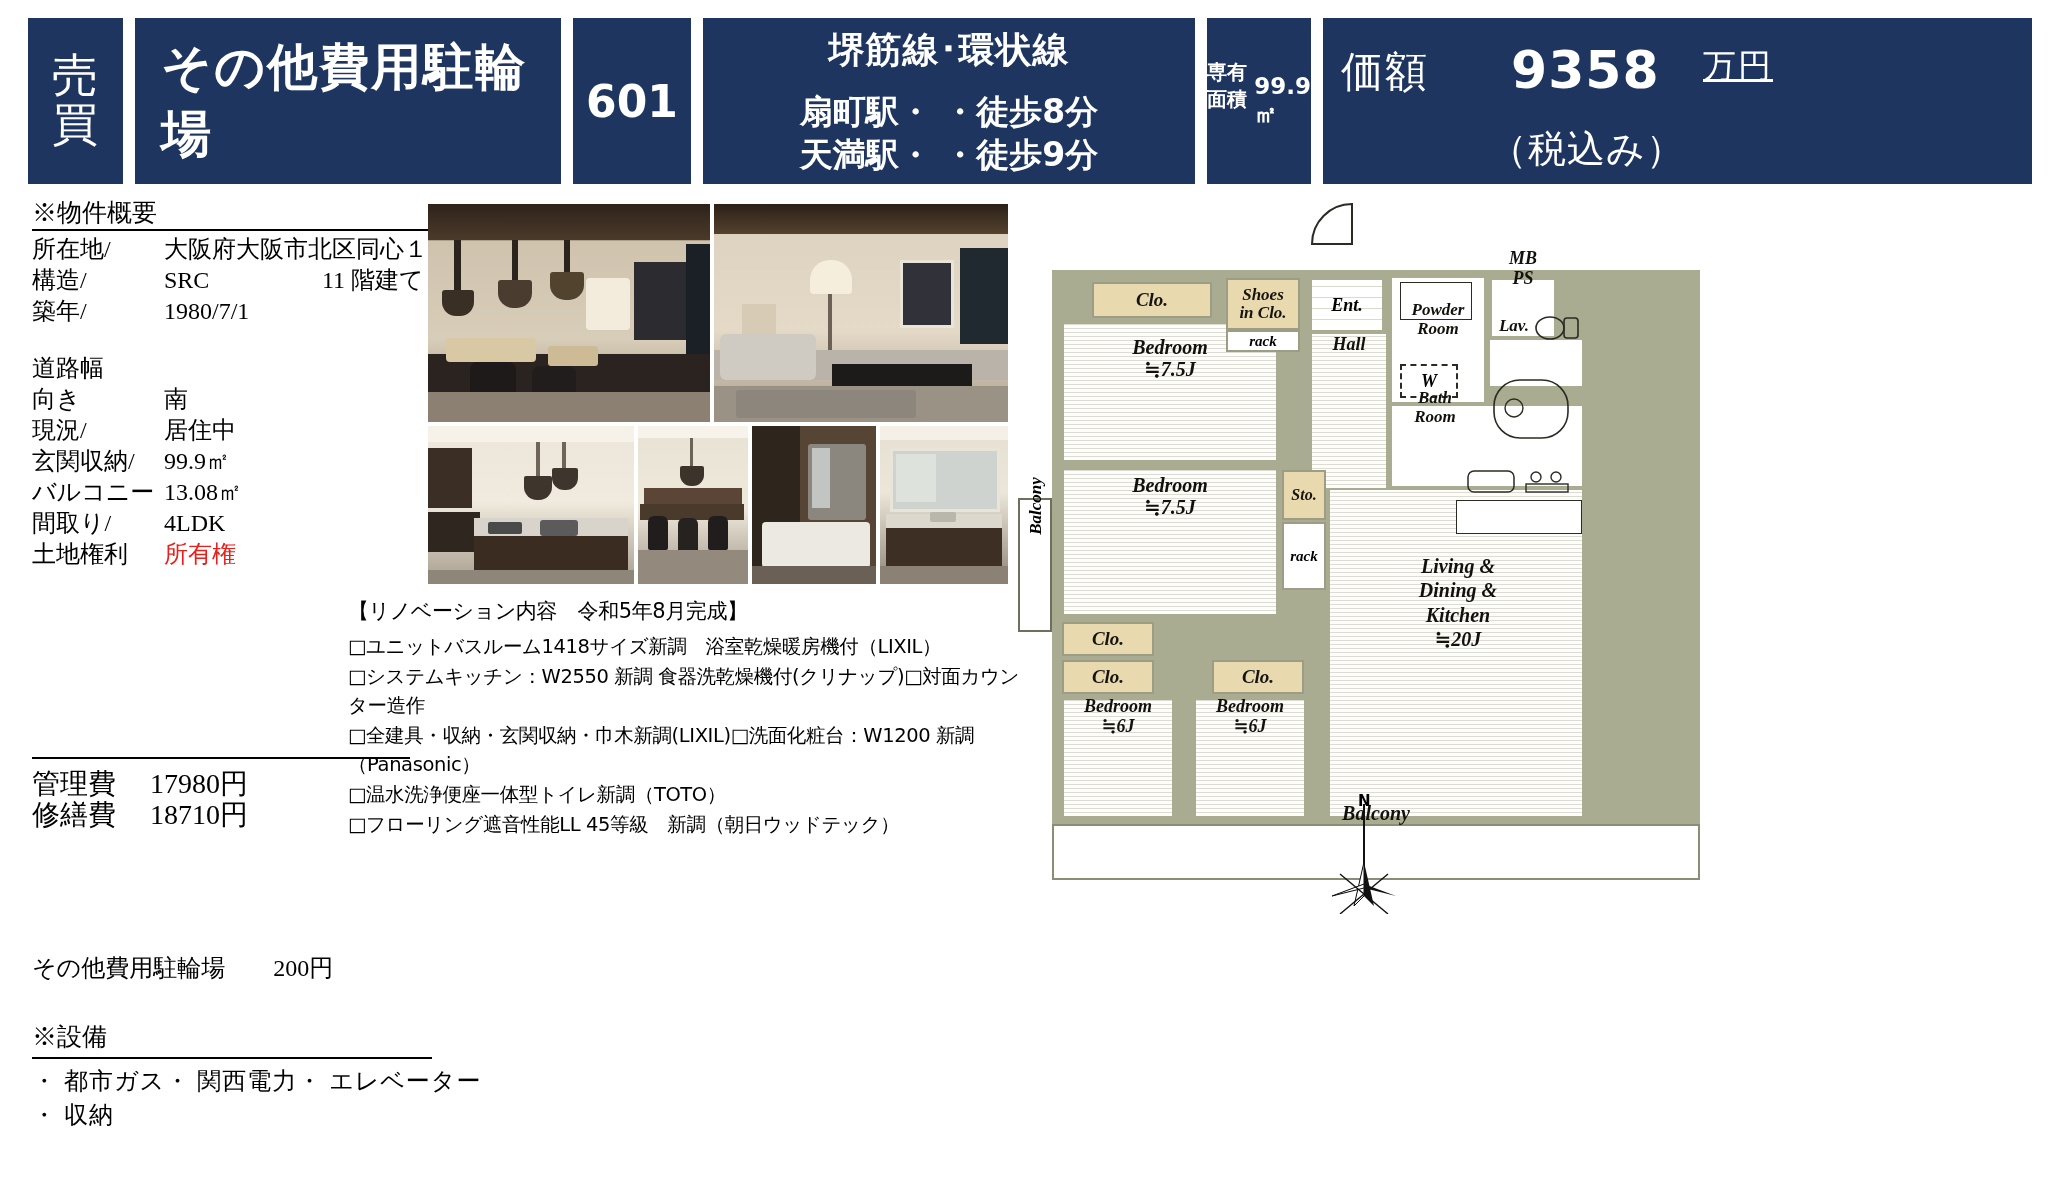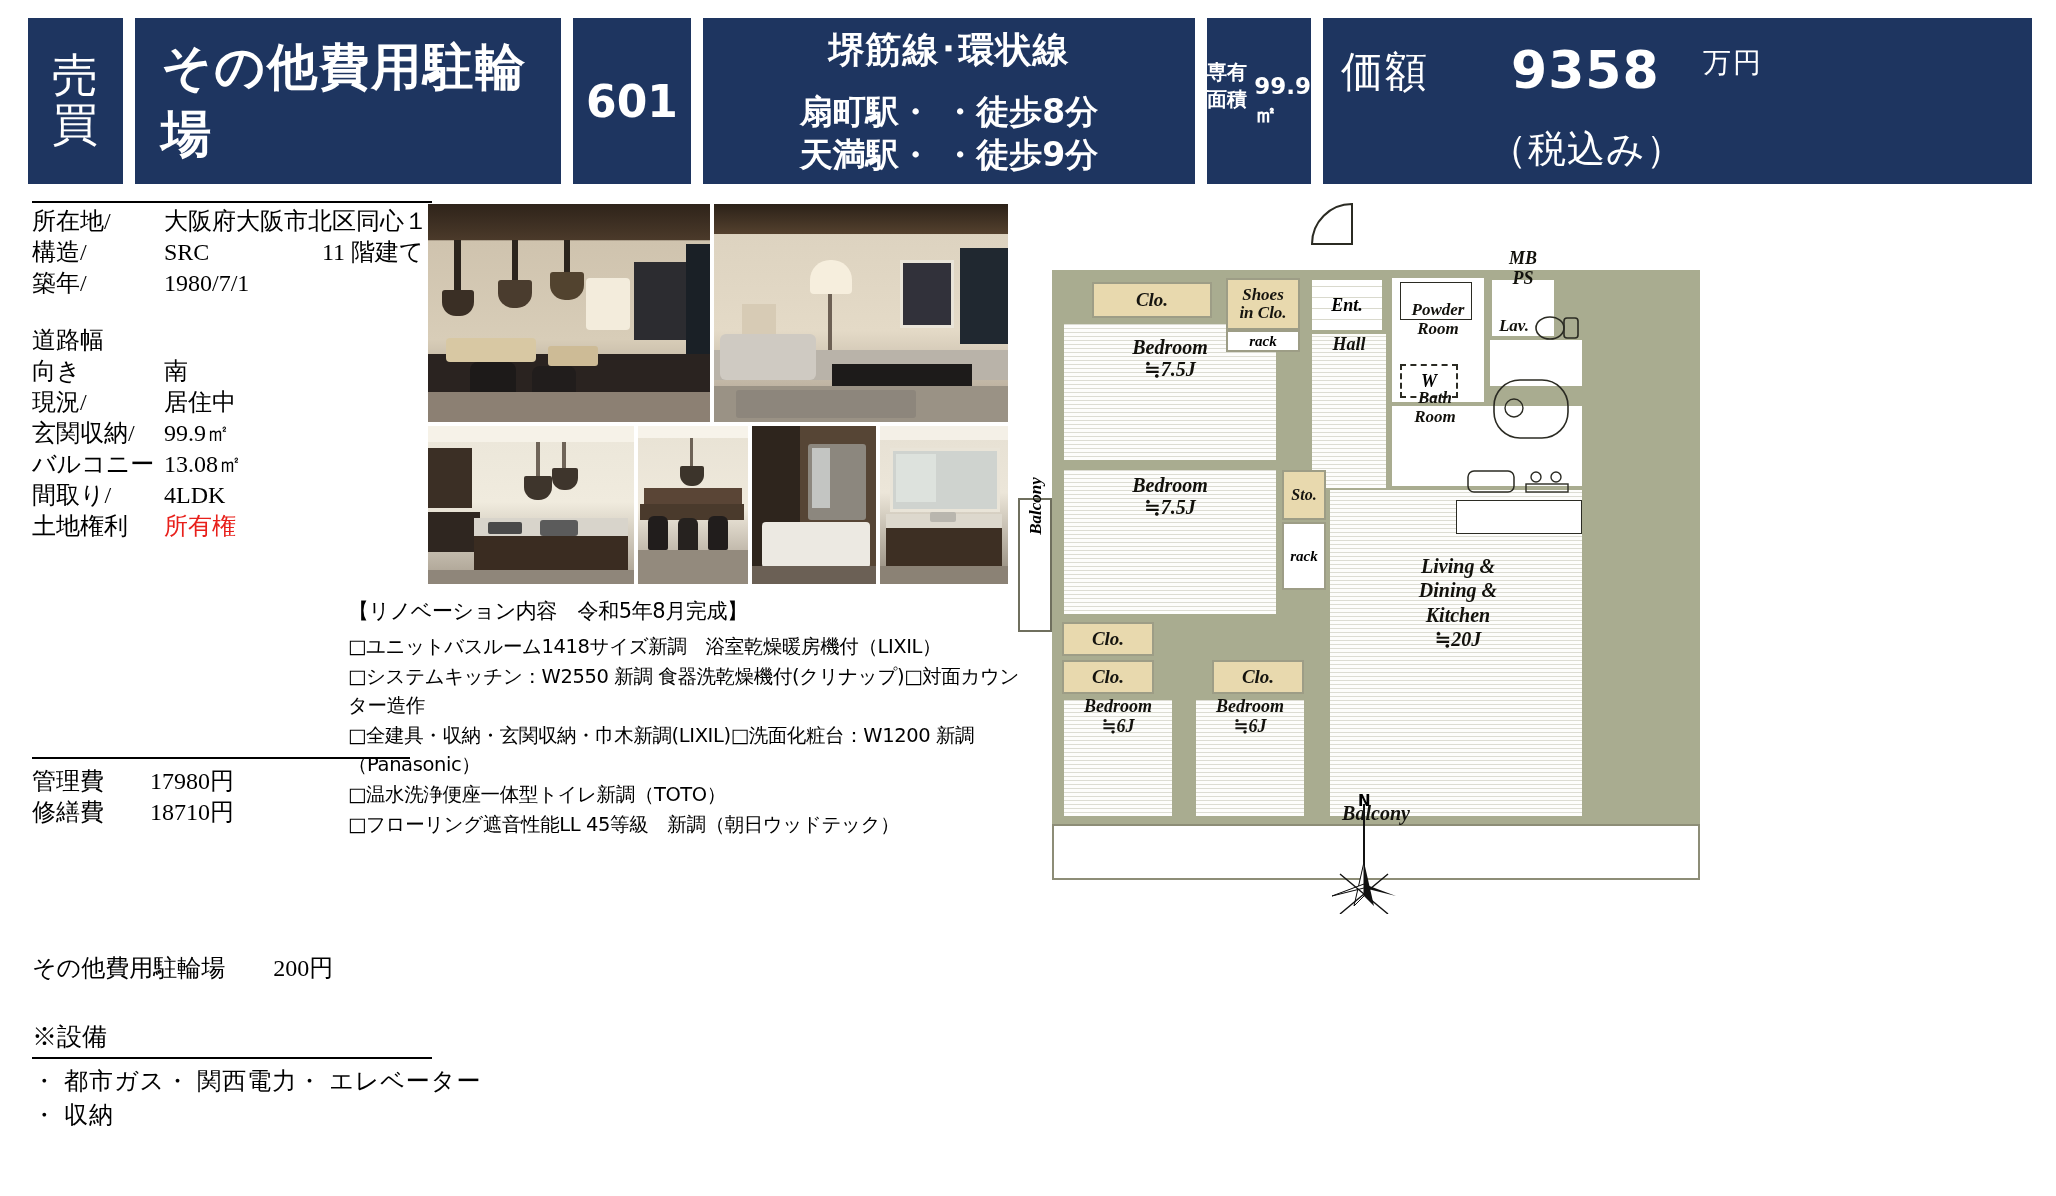--- a/index.html
+++ b/index.html
@@ -20,35 +20,35 @@
   #h-line .ln1{font-size:36px;margin-bottom:16px;letter-spacing:1px;}
   #h-line .ln2,#h-line .ln3{font-size:33px;line-height:1.28;letter-spacing:0px;}
   #h-area{flex:0 0 104px;flex-direction:row;justify-content:center;
           font-family:"DejaVu Sans","Liberation Sans",sans-serif;font-weight:700;}
   #h-area .lab{font-size:20px;margin-bottom:30px;}
   #h-area .val{font-size:23px;}
   #h-price{flex:1 1 auto;position:relative;}
   #h-price .pk{position:absolute;left:18px;top:26px;font-size:42px;letter-spacing:2px;}
   #h-price .pv{position:absolute;left:188px;top:22px;font-size:52px;font-weight:700;
                font-family:"DejaVu Sans","Liberation Sans",sans-serif;letter-spacing:1px;}
-  #h-price .pu{position:absolute;left:380px;top:26px;font-size:28px;letter-spacing:2px;}
+  #h-price .pu{position:absolute;left:380px;top:26px;font-size:33px;letter-spacing:2px;text-decoration:underline;}
   #h-price .ptax{position:absolute;left:166px;top:106px;font-size:38px;letter-spacing:1px;}
   .hsep{width:4px;background:#fff;}
 
   
   #spec{position:absolute;left:32px;top:200px;width:400px;font-size:24px;line-height:1.0;}
   .sec-title{font-size:25px;padding-bottom:3px;}
   .rule{border-top:2px solid #000;margin:1px 0 6px 0;}
   .row{display:flex;height:31px;align-items:baseline;white-space:nowrap;}
   .row .k{width:132px;flex:0 0 132px;}
   .row .v{flex:1 1 auto;}
   .red{color:#e8201b;}
   .gap26{height:26px;}
 
-  #fees{position:absolute;left:32px;top:756px;width:378px;font-size:24px;}
+  #fees{position:absolute;left:32px;top:756px;width:378px;font-size:28px;}
   #fees .rule{border-top:2px solid #000;margin-bottom:6px;}
   #fees .row .k{width:118px;flex:0 0 118px;}
 
   #other{position:absolute;left:32px;top:952px;font-size:24px;white-space:nowrap;}
   #equip{position:absolute;left:32px;top:1020px;width:400px;font-size:24px;}
   #equip .rule{border-top:2px solid #000;margin:1px 0 6px 0;}
   #equip .eline{height:34px;white-space:nowrap;letter-spacing:1px;}
 
   
   #photos{position:absolute;left:428px;top:204px;width:580px;height:380px;}
@@ -101,20 +101,21 @@
   <div class="hsep"></div>
   <div class="hbox" id="h-price">
     <span class="pk">価額</span>
     <span class="pv">9358</span>
     <span class="pu">万円</span>
     <span class="ptax">（税込み）</span>
   </div>
 </div>
 
 <div id="spec">
+  <div class="sec-title">※物件概要</div>
   <div class="rule"></div>
 
   <div class="row">
     <span class="k">所在地/</span>
     <span class="v">大阪府大阪市北区同心１丁目9</span>
   </div>
   <div class="row">
     <span class="k">構造/</span>
     <span class="v" style="flex:0 0 158px">SRC</span>
     <span>11 階建て</span>

